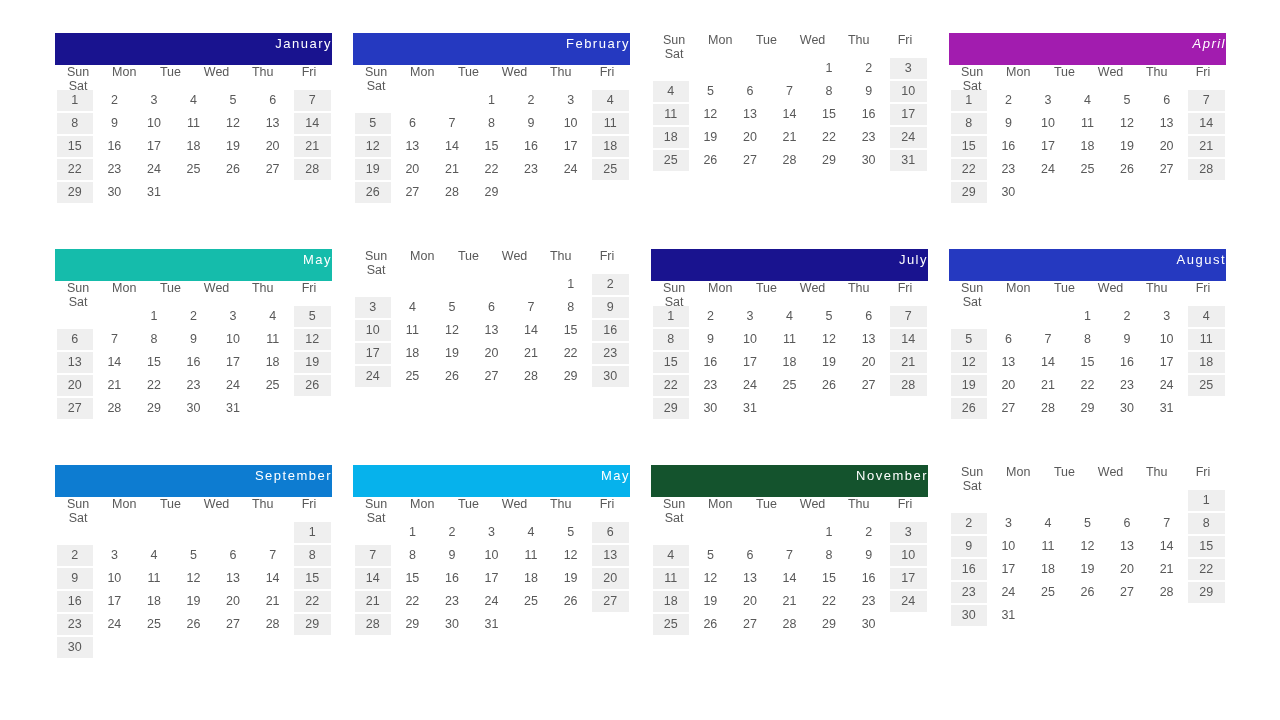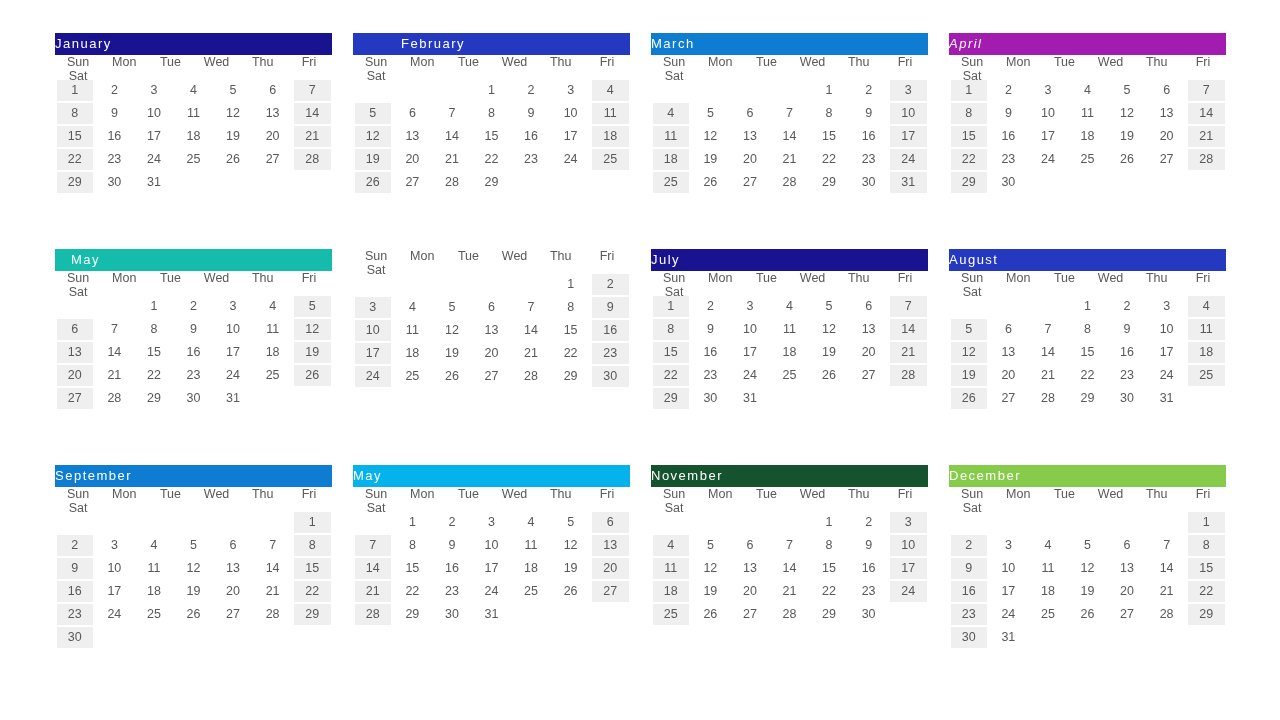--- a/index.html
+++ b/index.html
@@ -17,23 +17,23 @@
     top: 33px;
     display: grid;
     grid-template-columns: repeat(4, 277px);
     column-gap: 21px;
     grid-auto-rows: 216px;
   }
   .month-card {
     width: 277px;
   }
   .month-header {
-    height: 22px;
+    height: 32px;
     line-height: 22px;
-    text-align: left;
+    text-align: right;
     color: #ffffff;
     font-size: 13px;
     letter-spacing: 1.5px;
   }
   .dow-row {
     display: grid;
     grid-template-columns: repeat(6, 1fr);
     height: 24px;
     align-items: center;
   }
@@ -171,21 +171,20 @@
         <div class="day-cell weekend">26</div>
         <div class="day-cell">27</div>
         <div class="day-cell">28</div>
         <div class="day-cell">29</div>
         <div class="day-cell"></div>
         <div class="day-cell"></div>
         <div class="day-cell"></div>
       </div>
     </div>
     <div class="month-card">
-      <div class="month-header" style="background: rgb(13, 124, 209);">March</div>
       <div class="dow-row">
         <div class="dow">Sun</div>
         <div class="dow">Mon</div>
         <div class="dow">Tue</div>
         <div class="dow">Wed</div>
         <div class="dow">Thu</div>
         <div class="dow">Fri</div>
         <div class="dow">Sat</div>
       </div>
       <div class="week-row">
@@ -692,21 +691,20 @@
         <div class="day-cell weekend">25</div>
         <div class="day-cell">26</div>
         <div class="day-cell">27</div>
         <div class="day-cell">28</div>
         <div class="day-cell">29</div>
         <div class="day-cell">30</div>
         <div class="day-cell"></div>
       </div>
     </div>
     <div class="month-card">
-      <div class="month-header" style="background: rgb(134, 203, 74);">December</div>
       <div class="dow-row">
         <div class="dow">Sun</div>
         <div class="dow">Mon</div>
         <div class="dow">Tue</div>
         <div class="dow">Wed</div>
         <div class="dow">Thu</div>
         <div class="dow">Fri</div>
         <div class="dow">Sat</div>
       </div>
       <div class="week-row">

